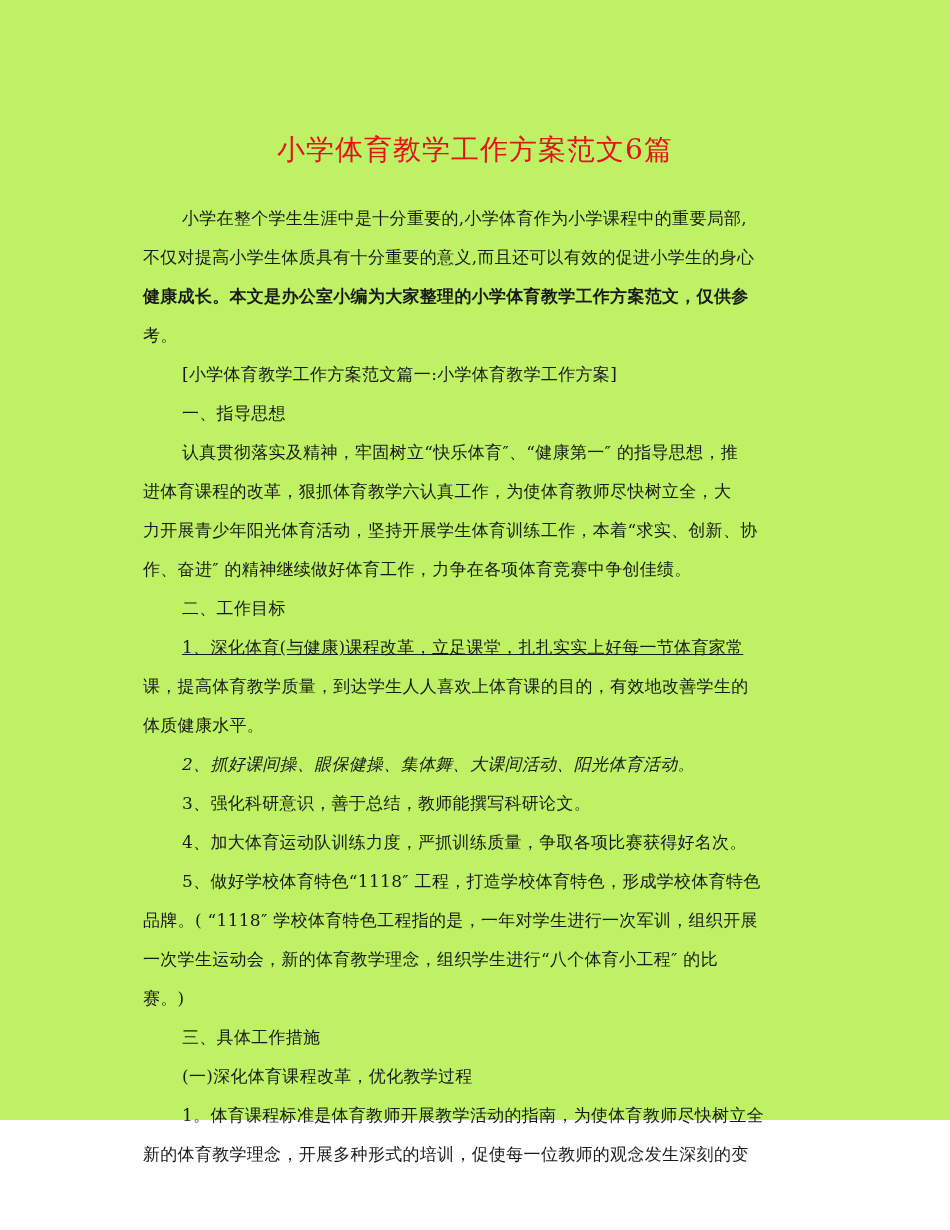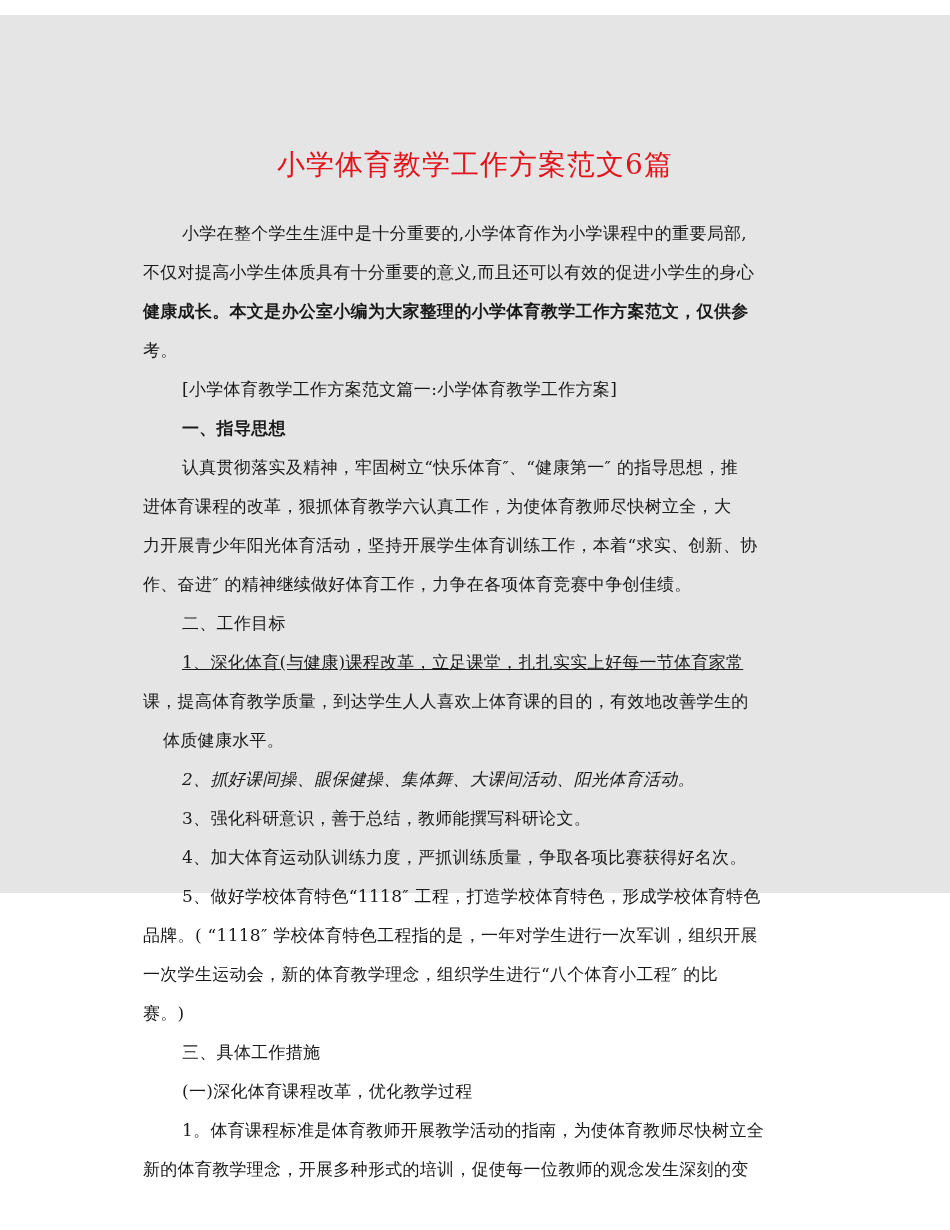--- a/index.html
+++ b/index.html
@@ -1,44 +1,44 @@
 <!DOCTYPE html>
 <html><head>
 <meta charset="utf-8">
 <style>
   html, body { margin: 0; padding: 0; background: #ffffff; }
   body { width: 950px; height: 1230px; position: relative; overflow: hidden;
          font-family: "DejaVu Serif", "Liberation Serif", serif; color: #1a1a1a; }
-  .page { position: absolute; left: 0; top: 15px; width: 950px; height: 878px; background: #e5e5e5; }
+  .page { position: absolute; left: 0; top: 0; width: 950px; height: 1120px; background: #bef264; }
   .title { position: absolute; left: 0; width: 950px; top: 130px; text-align: center;
            font-size: 28px; color: #e3131b; letter-spacing: 1px; line-height: 40px; }
   .line { position: absolute; left: 143px; font-size: 17px; line-height: 26px; white-space: nowrap;
           letter-spacing: 0.3px; color: #1a1a1a; }
   .indent { left: 182px; }
 </style>
 </head>
 <body>
 
 <div class="page">
   <div class="title">小学体育教学工作方案范文6篇</div>
   <div id="body-lines">
       <div class="line indent" style="top: 205px;">小学在整个学生生涯中是十分重要的,小学体育作为小学课程中的重要局部,</div>
       <div class="line" style="top: 244px;">不仅对提高小学生体质具有十分重要的意义,而且还可以有效的促进小学生的身心</div>
       <div class="line" style="top: 283px; font-weight: bold;">健康成长。本文是办公室小编为大家整理的小学体育教学工作方案范文，仅供参</div>
       <div class="line" style="top: 322px;">考。</div>
       <div class="line indent" style="top: 361px;">[小学体育教学工作方案范文篇一:小学体育教学工作方案]</div>
-      <div class="line indent" style="top: 400px; font-weight: bold;">一、指导思想</div>
+      <div class="line indent" style="top: 400px;">一、指导思想</div>
       <div class="line indent" style="top: 439px;">认真贯彻落实及精神，牢固树立“快乐体育″、“健康第一″ 的指导思想，推</div>
       <div class="line" style="top: 478px;">进体育课程的改革，狠抓体育教学六认真工作，为使体育教师尽快树立全，大</div>
       <div class="line" style="top: 517px;">力开展青少年阳光体育活动，坚持开展学生体育训练工作，本着“求实、创新、协</div>
       <div class="line" style="top: 556px;">作、奋进″ 的精神继续做好体育工作，力争在各项体育竞赛中争创佳绩。</div>
       <div class="line indent" style="top: 595px;">二、工作目标</div>
       <div class="line indent" style="top: 634px; text-decoration: underline;">1、深化体育(与健康)课程改革，立足课堂，扎扎实实上好每一节体育家常</div>
       <div class="line" style="top: 673px;">课，提高体育教学质量，到达学生人人喜欢上体育课的目的，有效地改善学生的</div>
-      <div class="line" style="top: 712px; margin-left: 20px;">体质健康水平。</div>
+      <div class="line" style="top: 712px;">体质健康水平。</div>
       <div class="line indent" style="top: 751px; font-style: italic;">2、抓好课间操、眼保健操、集体舞、大课间活动、阳光体育活动。</div>
       <div class="line indent" style="top: 790px;">3、强化科研意识，善于总结，教师能撰写科研论文。</div>
       <div class="line indent" style="top: 829px;">4、加大体育运动队训练力度，严抓训练质量，争取各项比赛获得好名次。</div>
       <div class="line indent" style="top: 868px;">5、做好学校体育特色“1118″ 工程，打造学校体育特色，形成学校体育特色</div>
       <div class="line" style="top: 907px;">品牌。( “1118″ 学校体育特色工程指的是，一年对学生进行一次军训，组织开展</div>
       <div class="line" style="top: 946px;">一次学生运动会，新的体育教学理念，组织学生进行“八个体育小工程″ 的比</div>
       <div class="line" style="top: 985px;">赛。)</div>
       <div class="line indent" style="top: 1024px;">三、具体工作措施</div>
       <div class="line indent" style="top: 1063px;">(一)深化体育课程改革，优化教学过程</div>
       <div class="line indent" style="top: 1102px;">1。体育课程标准是体育教师开展教学活动的指南，为使体育教师尽快树立全</div>

